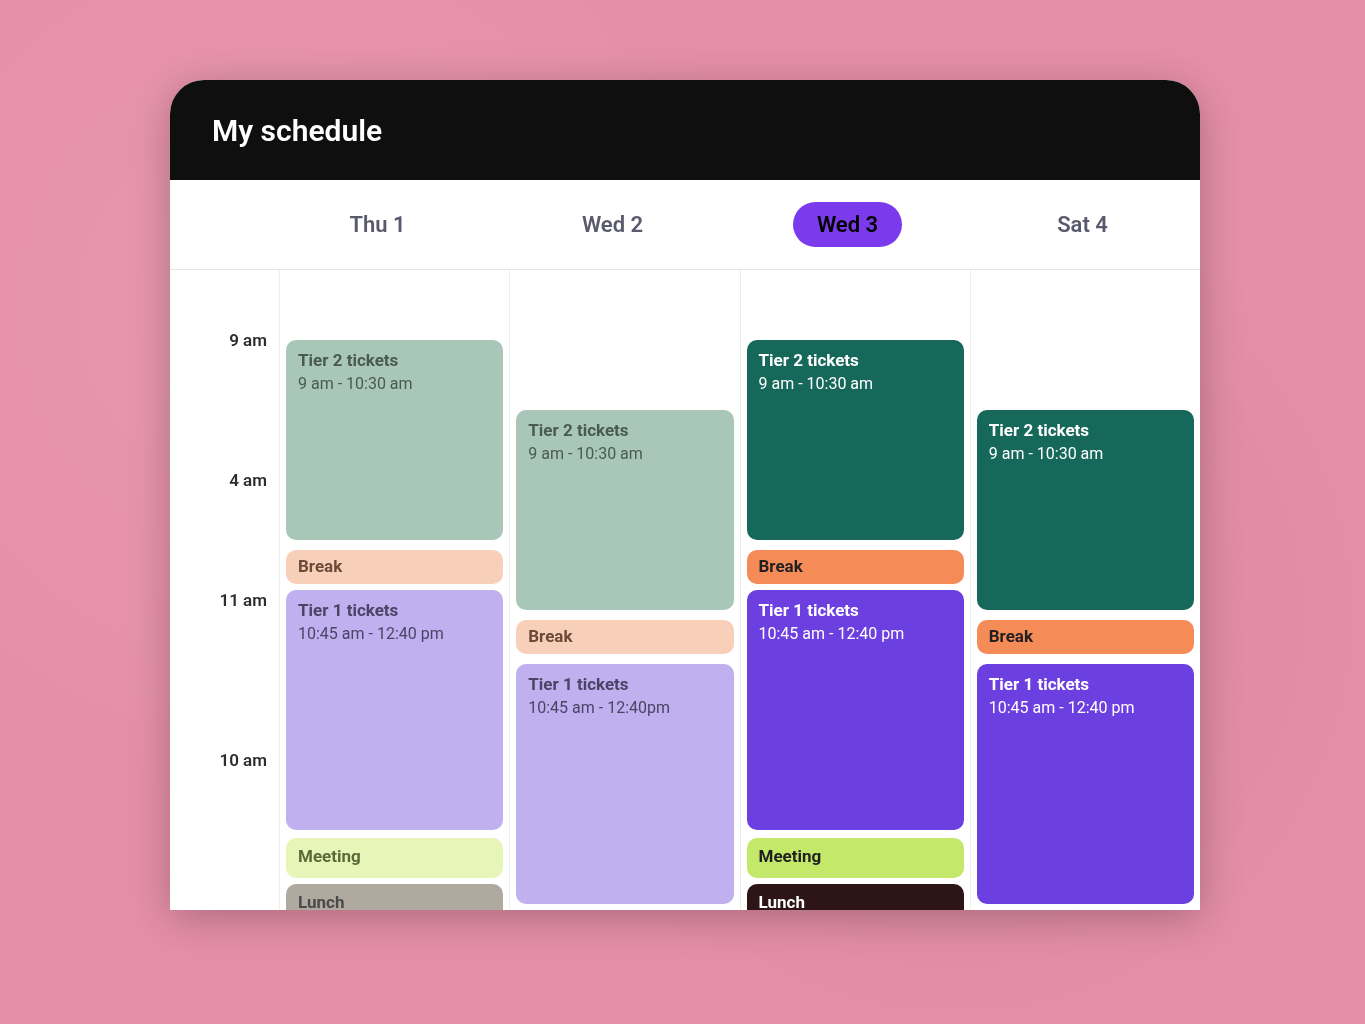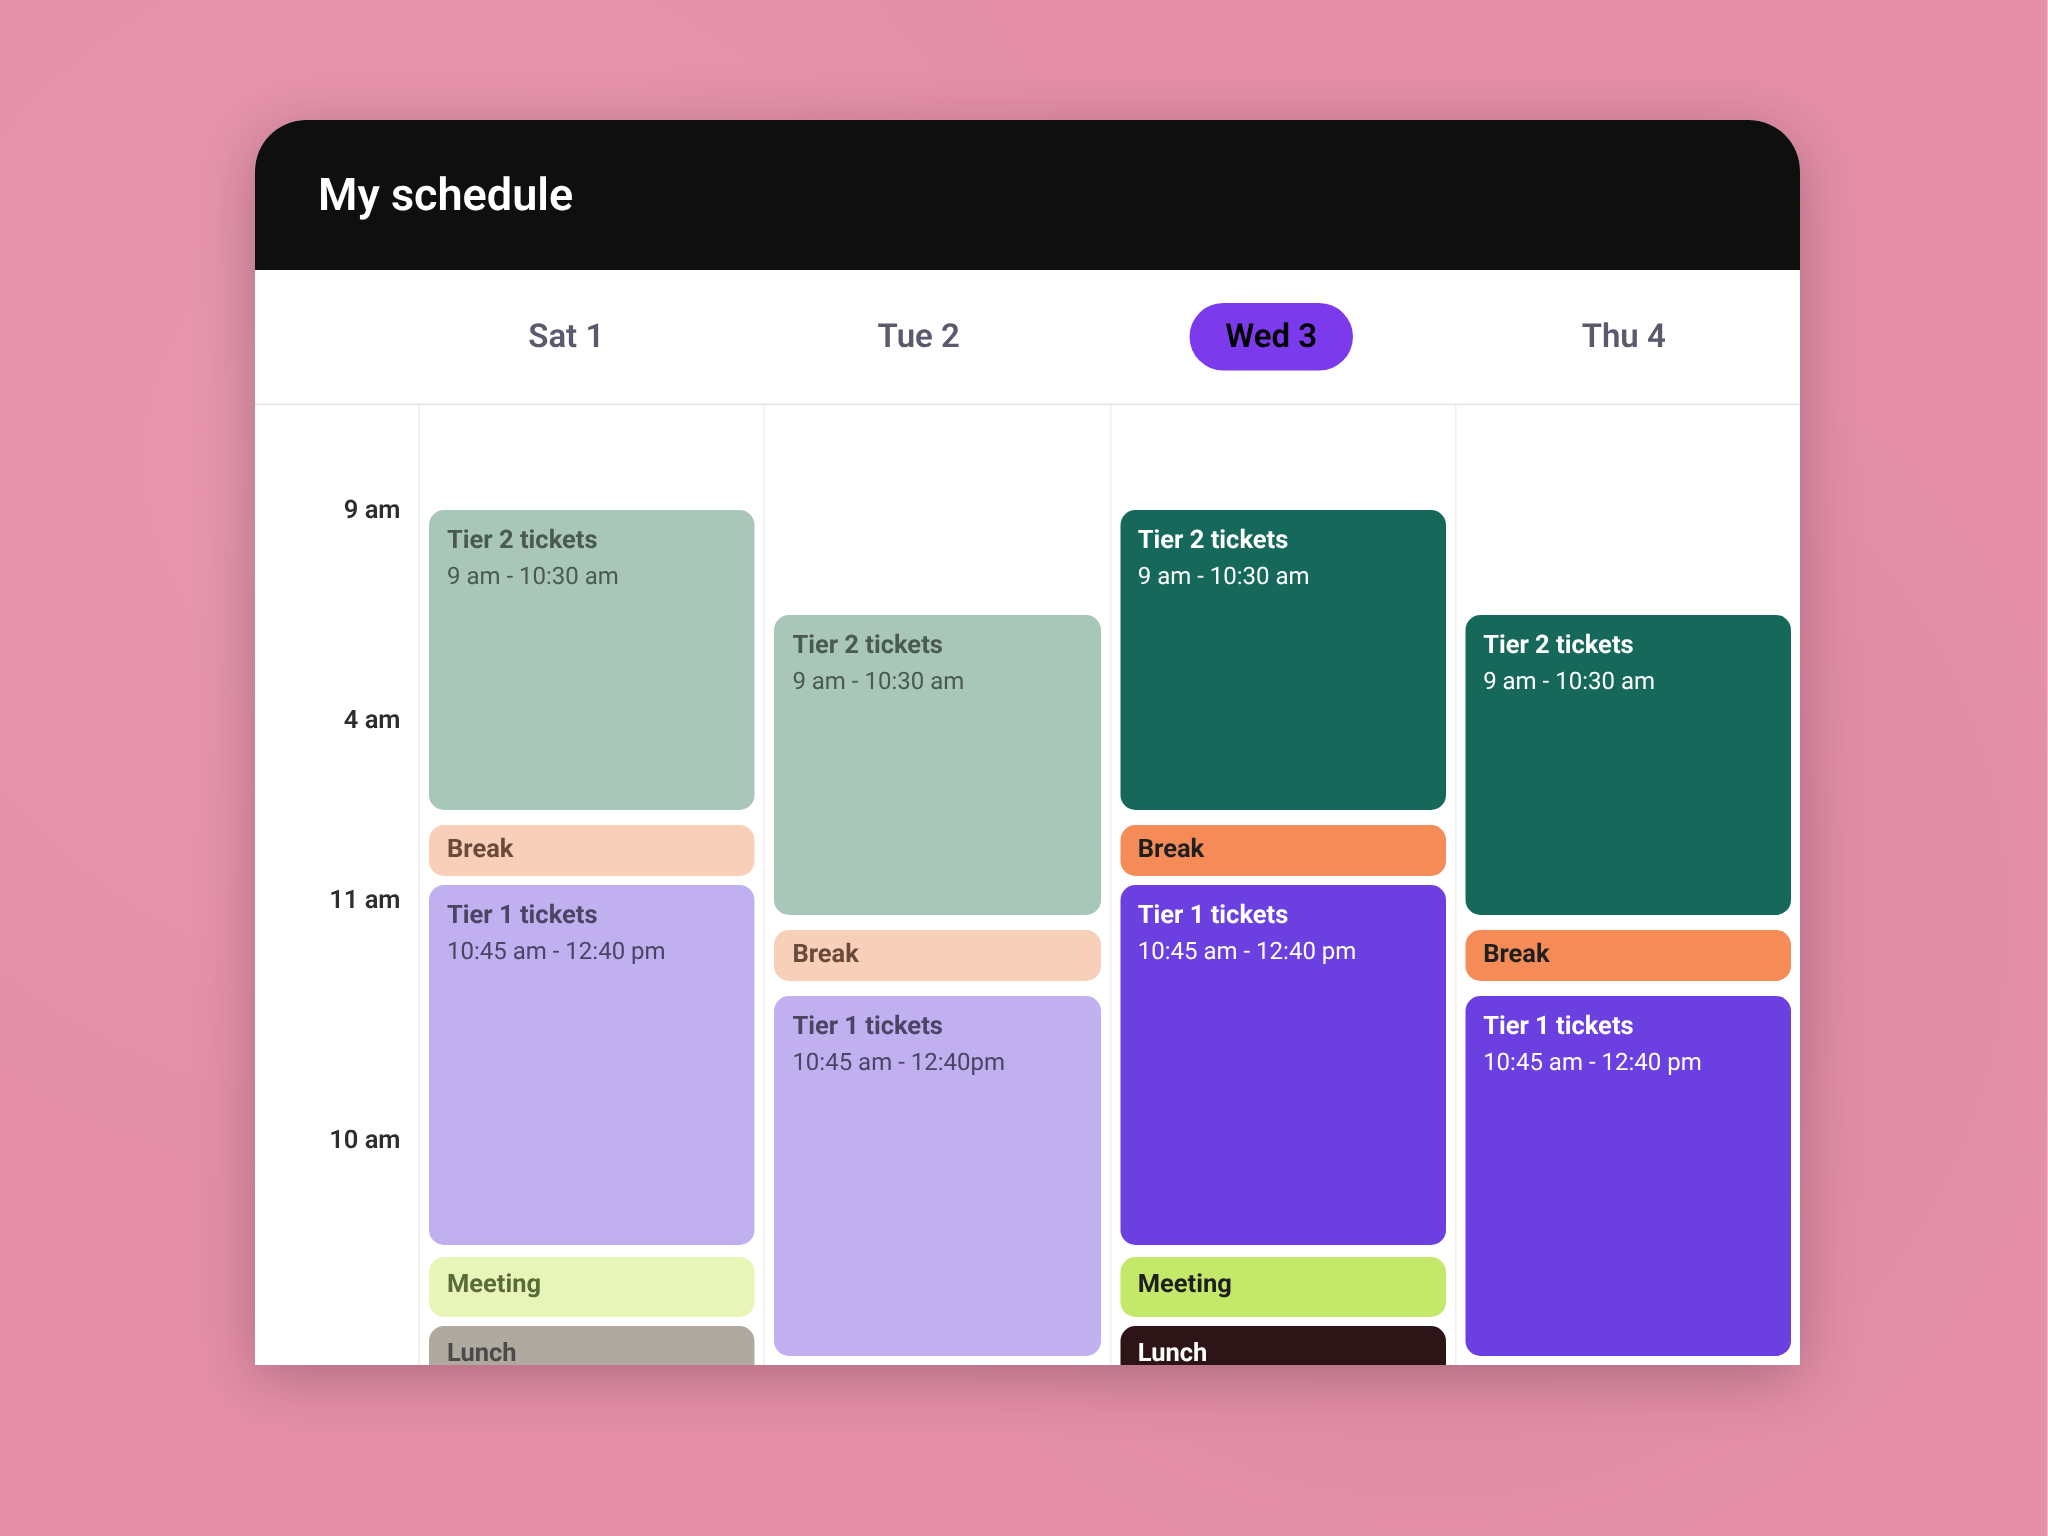--- a/index.html
+++ b/index.html
@@ -128,30 +128,30 @@
 <div class="bg-texture"></div>
 
 <div class="window">
 
   <div class="titlebar">
     <span>My schedule</span>
   </div>
 
   <div class="day-header">
     <div class="day-header-cell">
-      <span>Sat 1</span>
+      <span>Thu 1</span>
     </div>
     <div class="day-header-cell">
-      <span>Tue 2</span>
+      <span>Wed 2</span>
     </div>
     <div class="day-header-cell active">
       <span>Wed 3</span>
     </div>
     <div class="day-header-cell">
-      <span>Thu 4</span>
+      <span>Sat 4</span>
     </div>
   </div>
 
   <div class="grid-area">
     <div class="time-col">
       <div class="time-label" style="top:70px">9 am</div>
       <div class="time-label" style="top:210px">4 am</div>
       <div class="time-label" style="top:330px">11 am</div>
       <div class="time-label" style="top:490px">10 am</div>
     </div>

